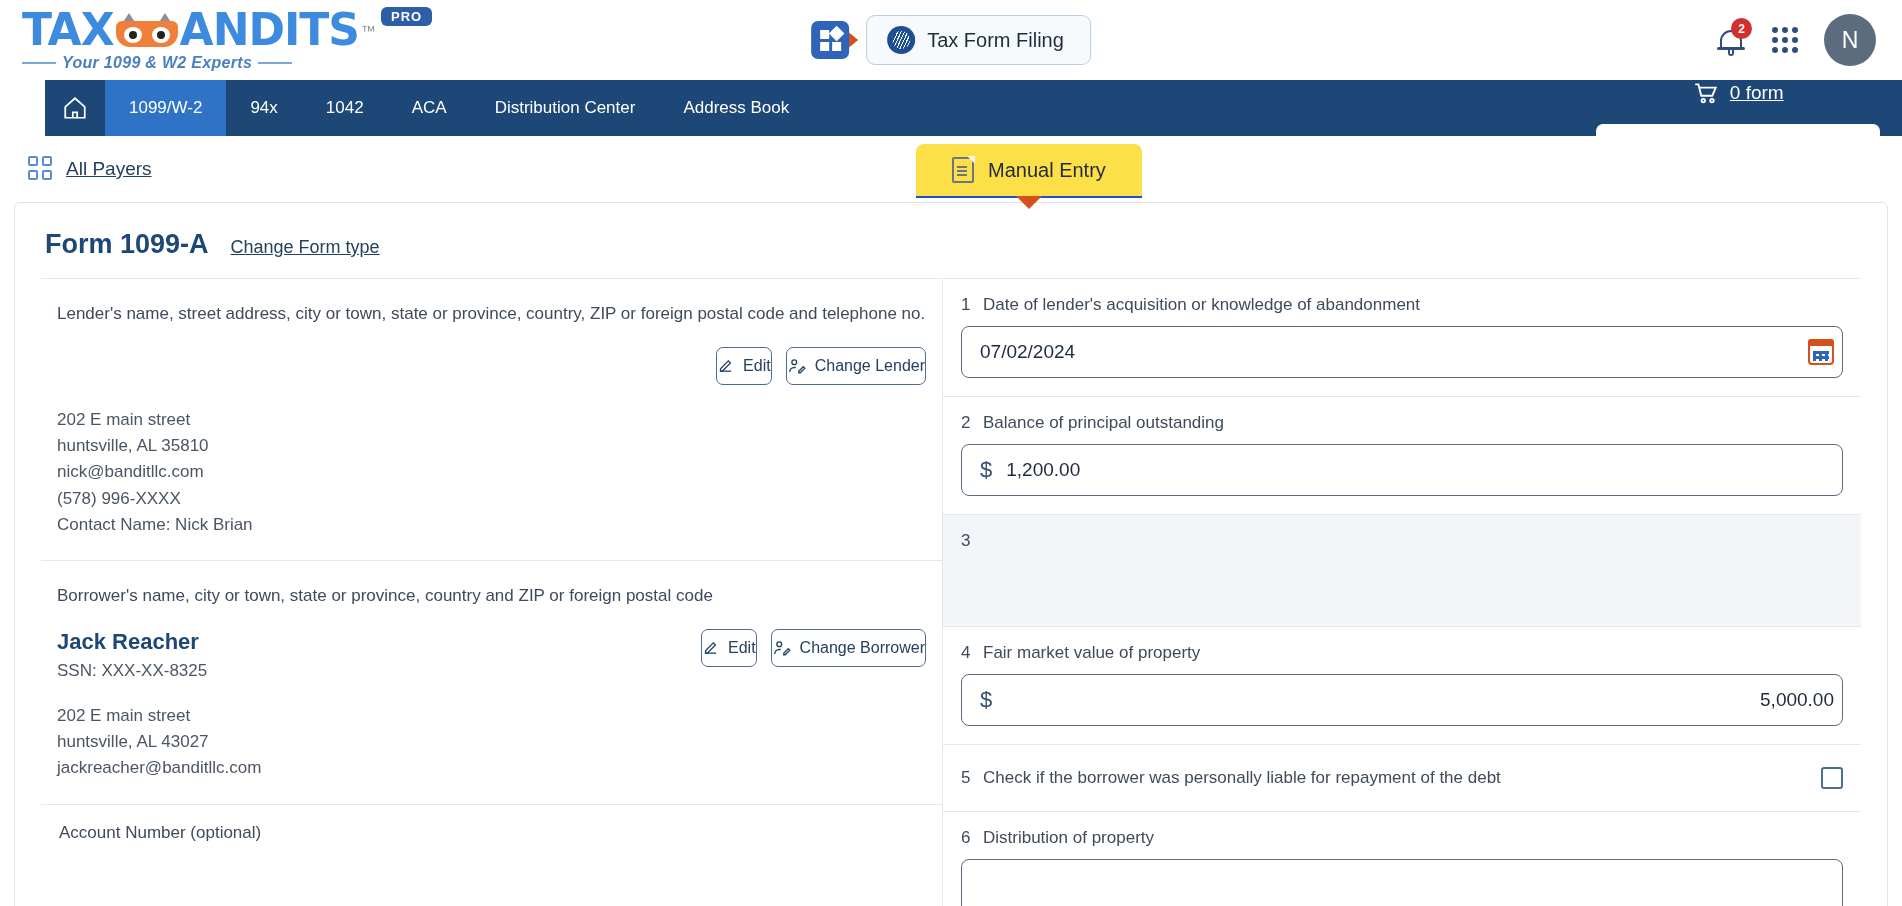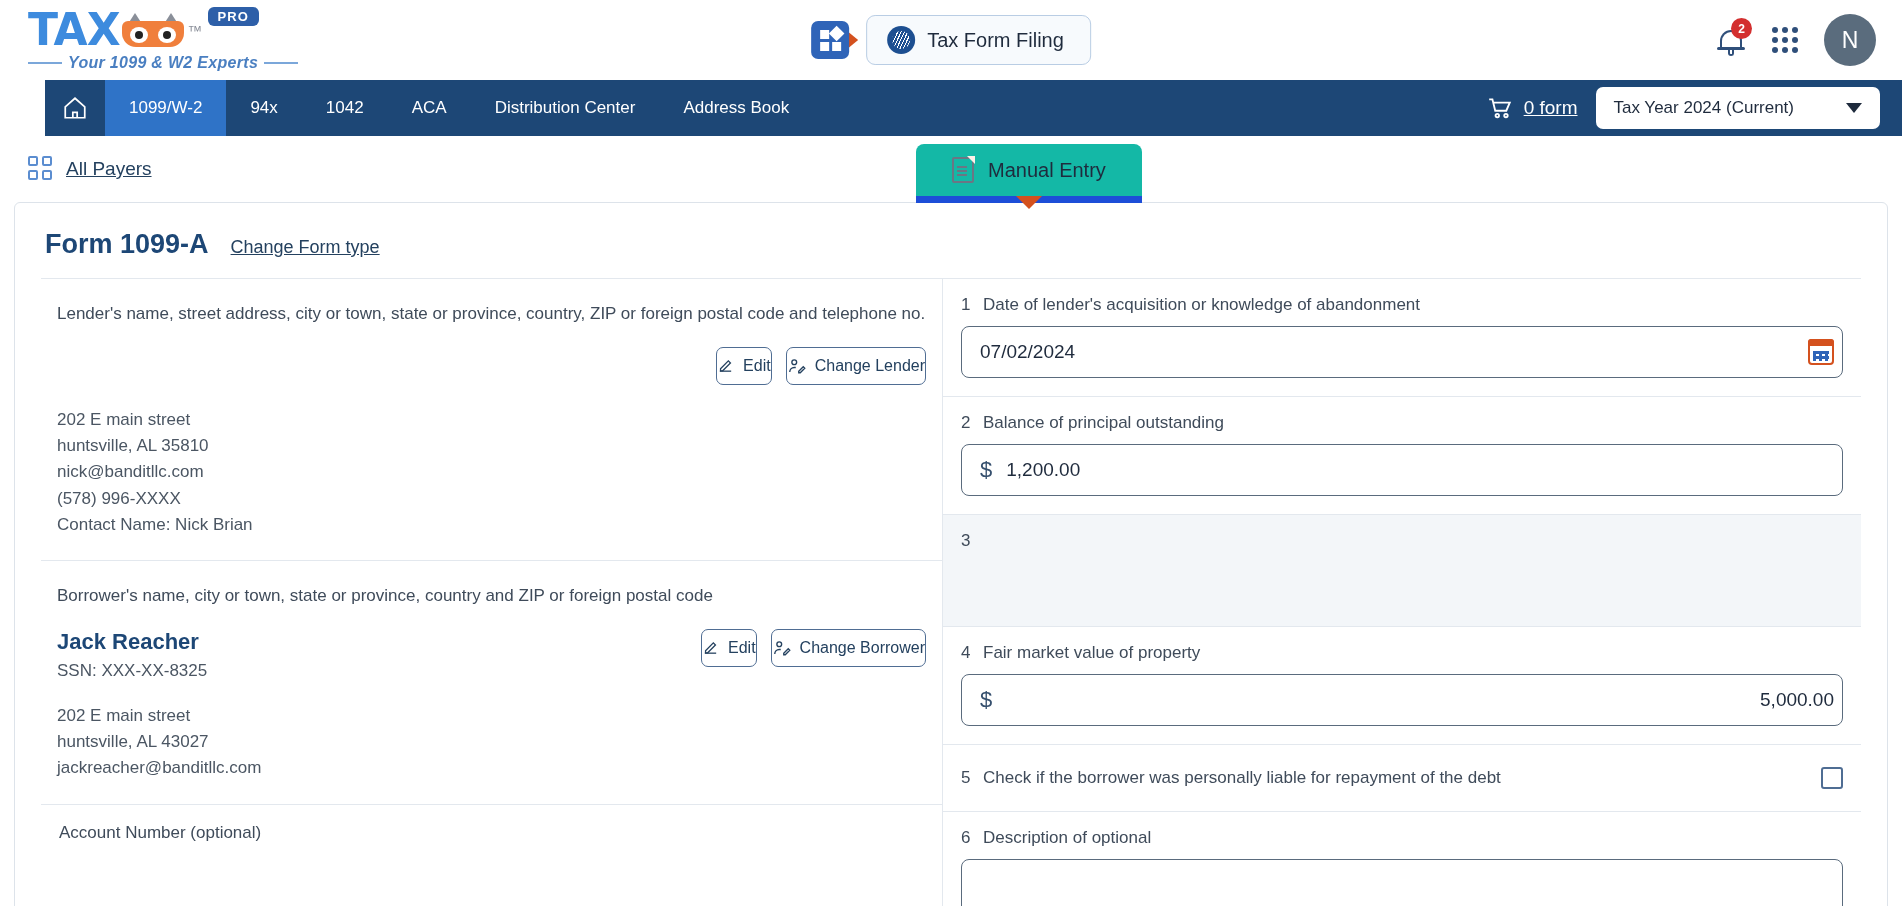--- a/index.html
+++ b/index.html
@@ -12,21 +12,21 @@
     overflow:hidden;
   }
 
   
   .topbar{
     height:80px; width:100%;
     display:flex; align-items:center;
     background:#ffffff;
     position:relative;
   }
-  .logo-wrap{ display:flex; align-items:center; padding-left:28px; }
+  .logo-wrap{ display:flex; align-items:center; padding-left:22px; }
   .logo-main{ display:flex; flex-direction:column; }
   .logo-text{
     font-size:44px; font-weight:bold; letter-spacing:-1px;
     color:#3d8bde; line-height:1; display:flex; align-items:center;
     font-family:"DejaVu Sans", sans-serif;
   }
   .logo-mask{
     display:inline-block; width:62px; height:34px; position:relative;
     margin:0 2px;
   }
@@ -133,21 +133,21 @@
     height:56px; background:#1d4776; display:flex; align-items:stretch;
     color:#fff; font-size:17px;margin-left:45px;
   }
   .nav-home{
     width:60px; display:flex; align-items:center; justify-content:center; cursor:pointer;
   }
   .nav-item{
     display:flex; align-items:center; padding:0 24px; cursor:pointer; white-space:nowrap;
   }
   .nav-item.active{ background:#2f73c7; }
-  .nav-right{ margin-left:auto; display:flex; align-items:center; gap:18px; padding-right:22px; }
+  .nav-right{ margin-left:auto; display:flex; align-items:center; gap:18px; padding-right:22px;flex-direction:column; }
   .cart-link{ display:flex; align-items:center; gap:10px; cursor:pointer; }
   .cart-text{ text-decoration:underline; font-size:19px; }
   .year-select{
     background:#fff; color:#1f2b3d; border-radius:7px; font-size:17px;
     padding:11px 18px; display:flex; align-items:center; gap:52px; cursor:pointer;
     min-width:268px; justify-content:space-between;
   }
   .caret{ width:0;height:0;border-left:8px solid transparent;border-right:8px solid transparent;border-top:10px solid #1f2b3d; }
 
   
@@ -160,21 +160,21 @@
   .ap-icon{ position:relative; width:26px;height:26px; }
   .ap-icon i{ position:absolute; border:2px solid #5b8dd0; border-radius:2px; display:block; }
   .ap-icon .a{ left:0; top:0; width:10px;height:10px; }
   .ap-icon .b{ left:14px; top:0; width:10px;height:10px; }
   .ap-icon .c{ left:0; top:14px; width:10px;height:10px; }
   .ap-icon .d{ left:14px; top:14px; width:10px;height:10px; }
   .ap-text{ font-size:19px; color:#24415f; text-decoration:underline; }
 
   .manual-tab{
     position:absolute; left:916px; top:8px;
-    background:#14b8a6; border-bottom:7px solid #1d4ed8;
+    background:#fde047; border-bottom:2px solid #1d4ed8;
     border-radius:8px 8px 0 0; padding:13px 36px;
     display:flex; align-items:center; gap:14px; cursor:pointer;
   }
   .manual-tab .lbl{ font-size:20px; color:#1f2b3d; }
   .tab-arrow{
     position:absolute; left:50%; transform:translateX(-50%); bottom:-13px;
     width:0;height:0;border-left:13px solid transparent;border-right:13px solid transparent;
     border-top:13px solid #d4511e;
   }
   .doc-ic{ width:22px;height:26px;position:relative; }
@@ -251,20 +251,21 @@
     <div class="logo-main">
       <div class="logo-text">
         <span>TAX</span>
         <span class="logo-mask">
           <span class="mask-ear l"></span>
             <span class="mask-ear r"></span>
           <span class="mask-body"></span>
           <span class="mask-eye l"></span>
             <span class="mask-eye r"></span>
         </span>
+        <span>ANDITS</span>
         <span class="tm">™</span>
         <span class="pro-badge">PRO</span>
       </div>
       <div class="logo-tag">
         <span class="tag-line"></span>
         <span>Your 1099 &amp; W2 Experts</span>
         <span class="tag-line"></span>
       </div>
     </div>
   </div>
@@ -495,20 +496,20 @@
         <div class="fld-label">
           <span class="fld-num">5</span>
           <span>Check if the borrower was personally liable for repayment of the debt</span>
         </div>
         <span class="chk"></span>
       </div>
 
       <div class="fld">
         <div class="fld-label">
           <span class="fld-num">6</span>
-          <span>Description of optional</span>
+          <span>Distribution of property</span>
         </div>
         <div class="ta"></div>
       </div>
 
     </div>
   </div>
 </div>
 
 </body></html>

